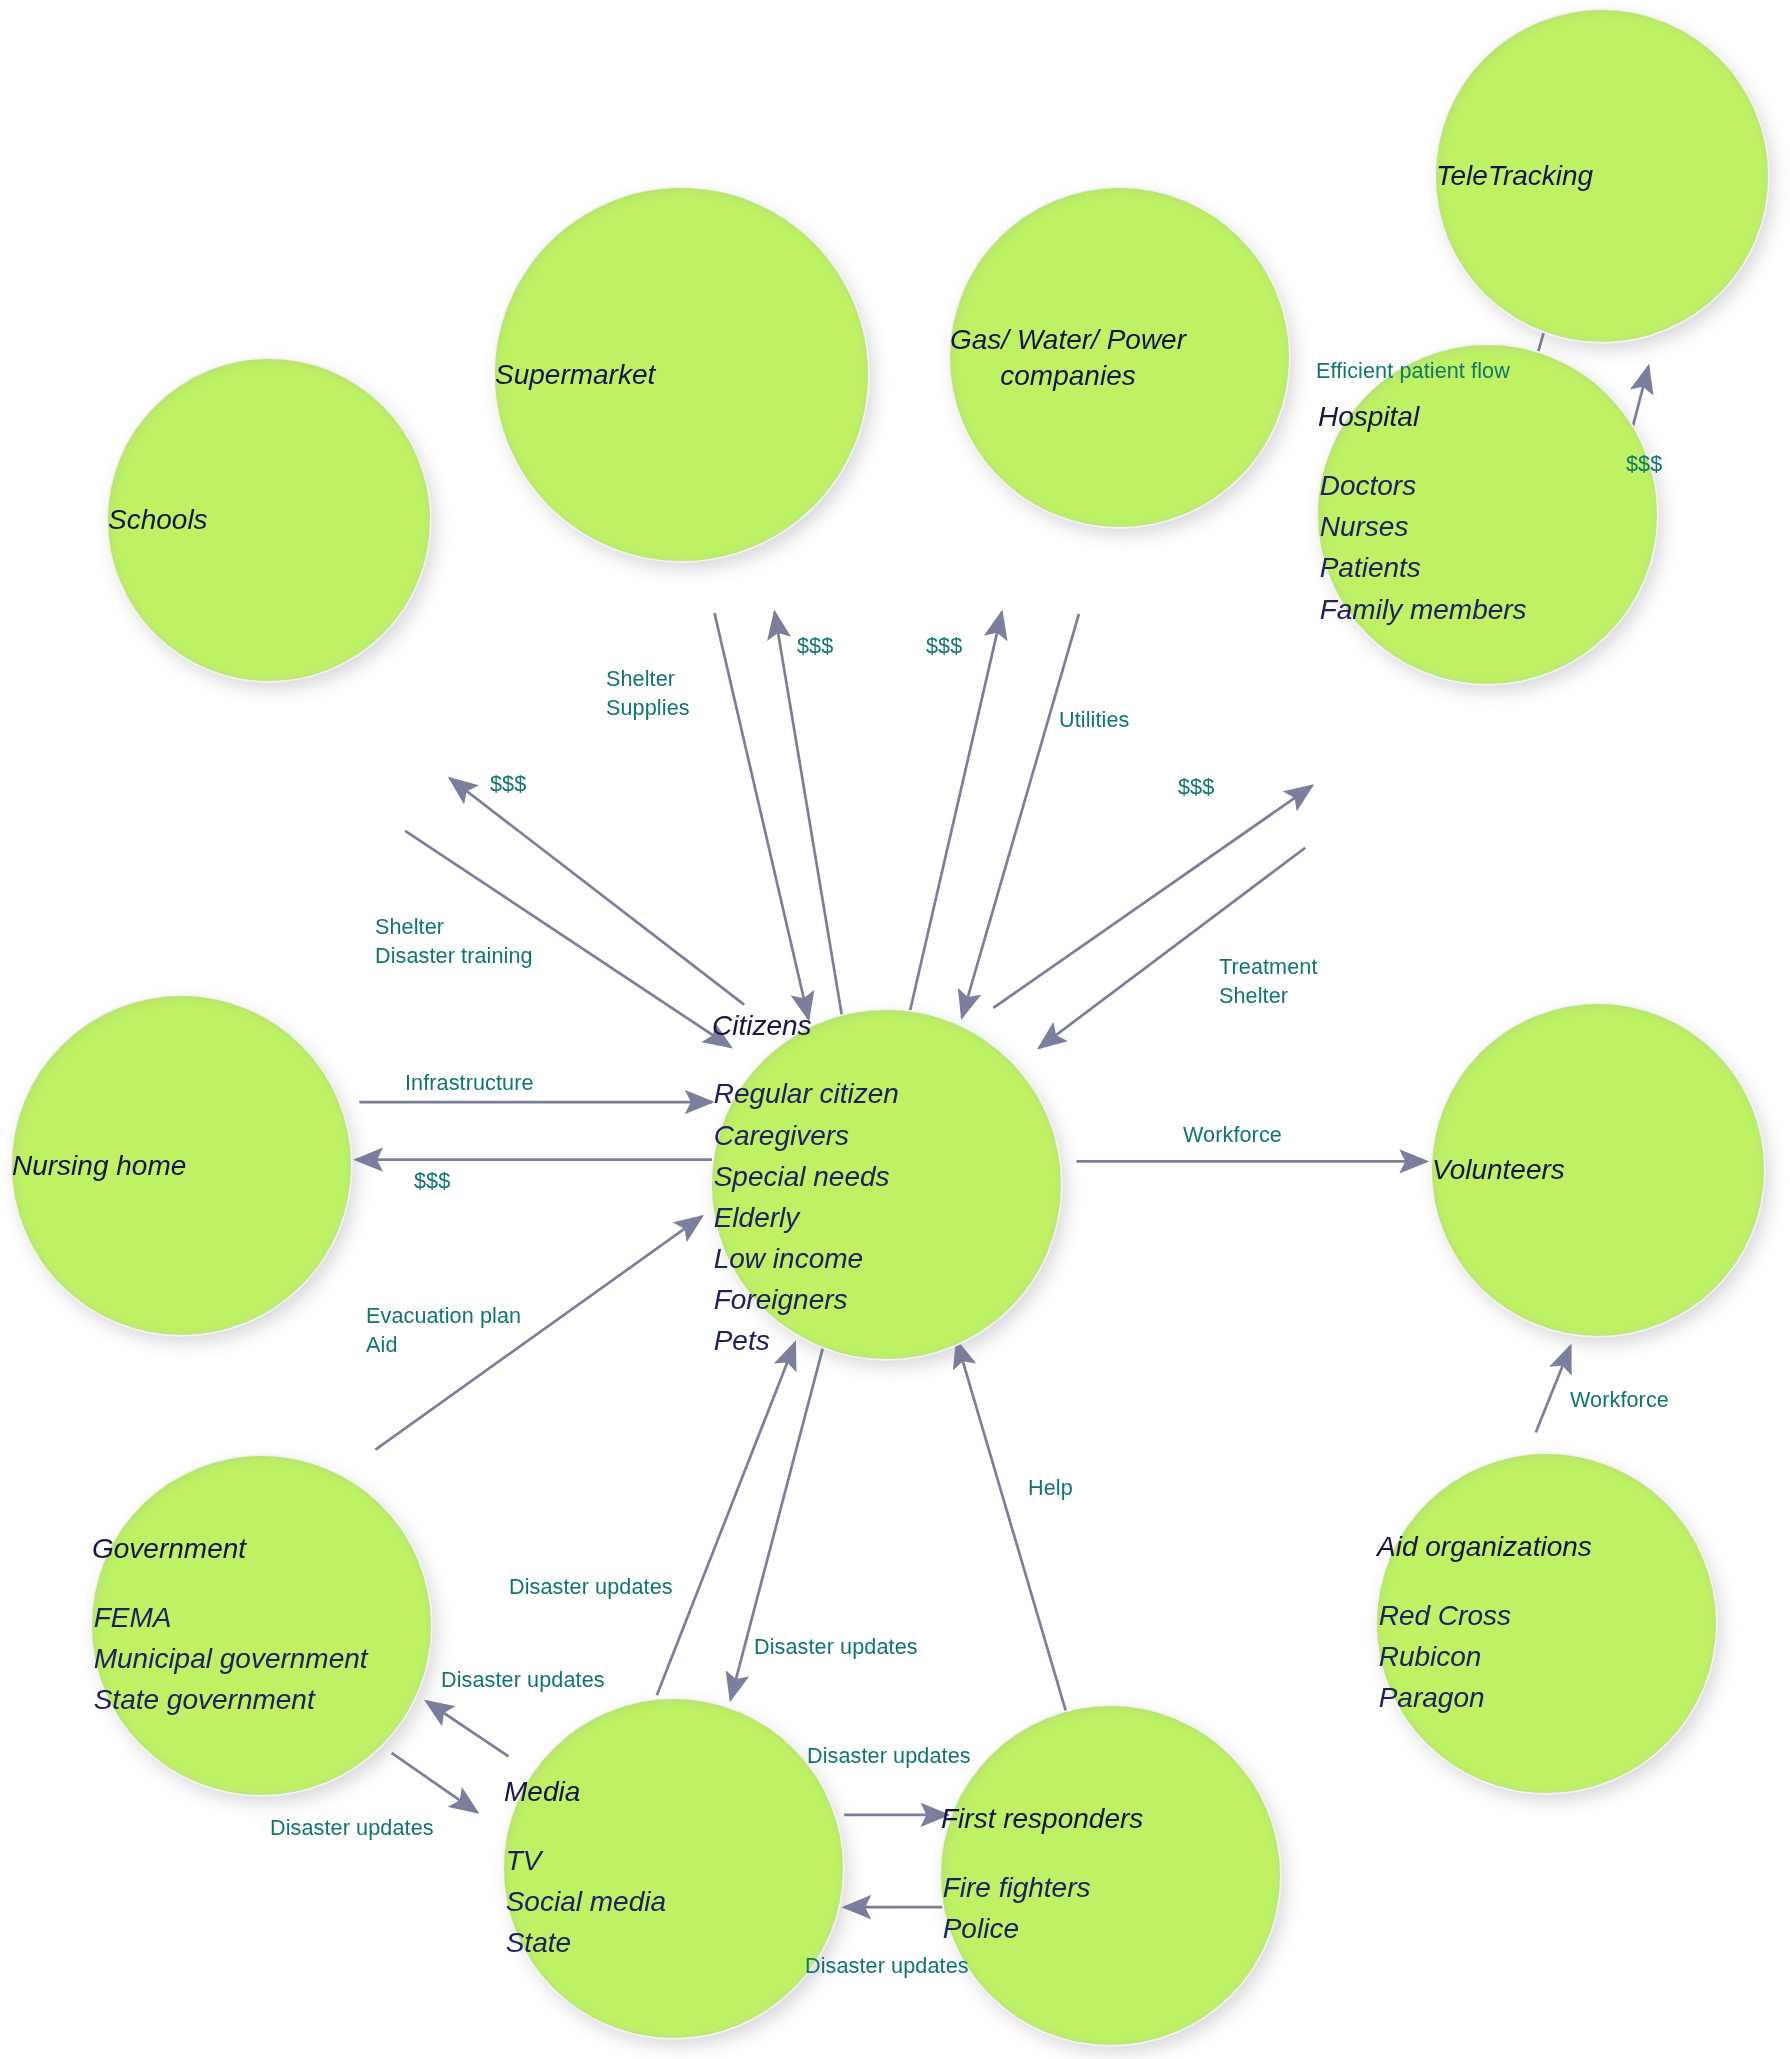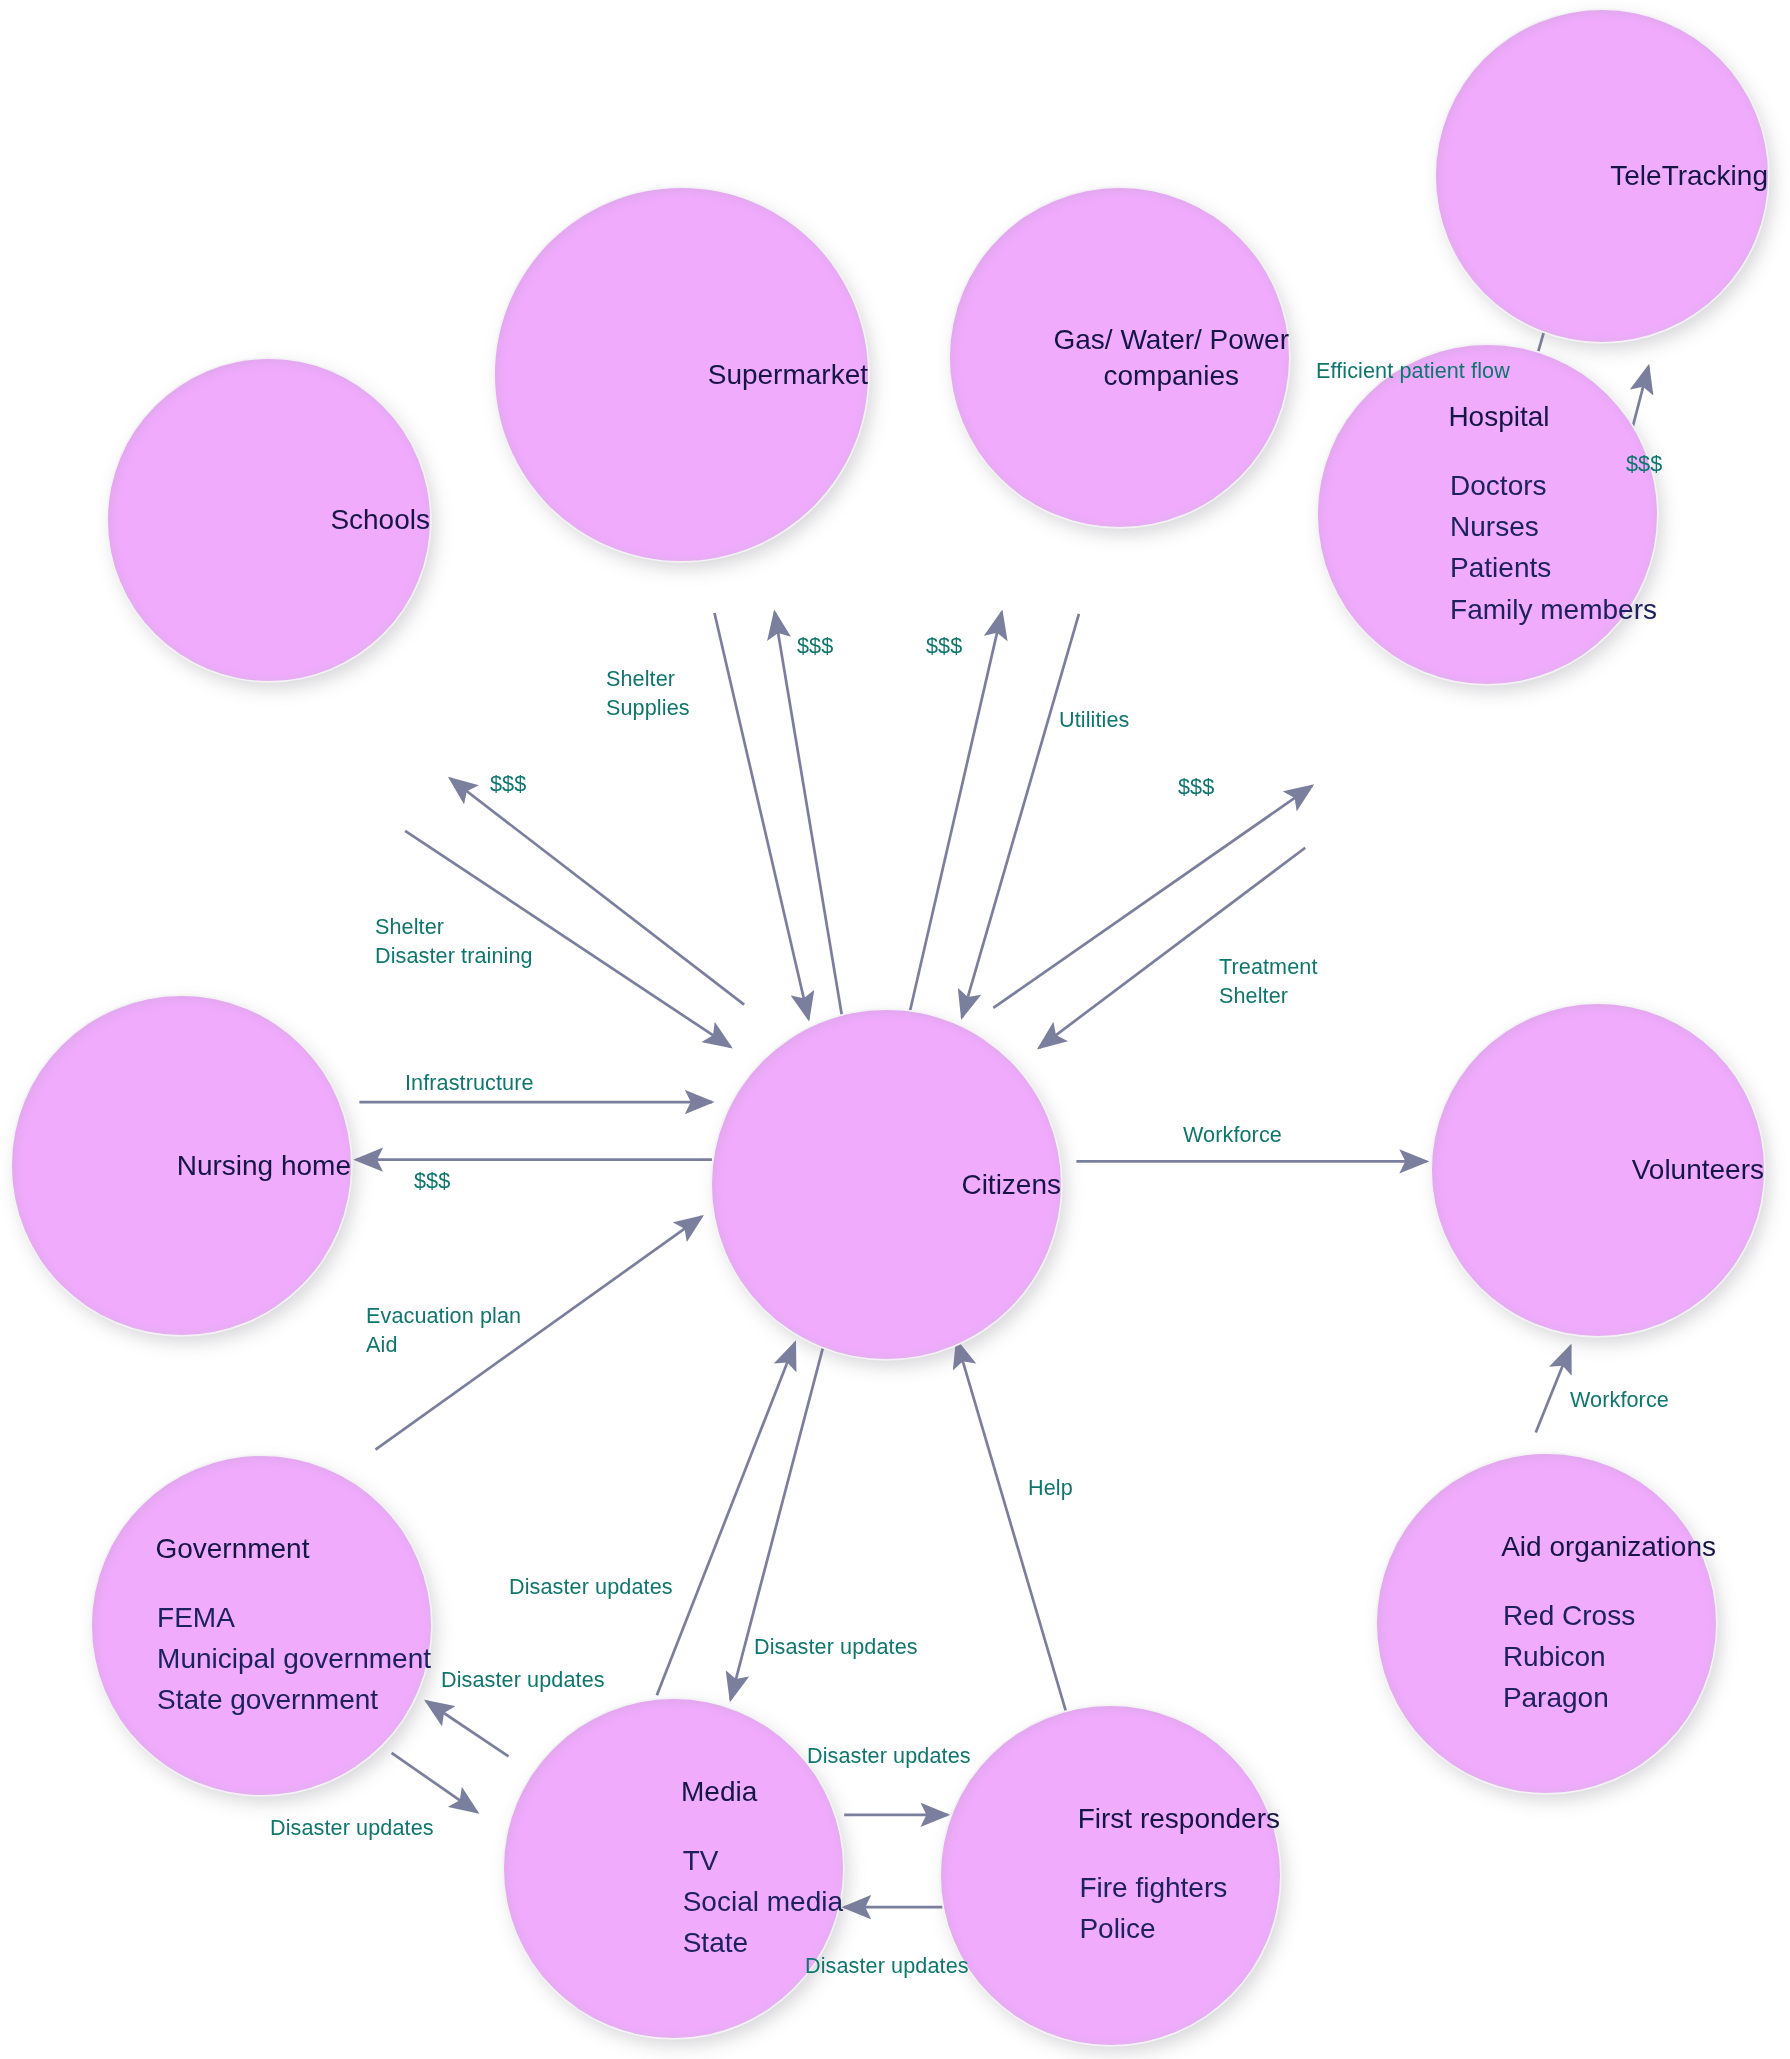--- a/index.html
+++ b/index.html
@@ -23,31 +23,32 @@
     pointer-events: none;
   }
   .edge-line {
     stroke: #7b7f9e;
     stroke-width: 3.2;
     fill: none;
   }
   .node {
     position: absolute;
     border-radius: 50%;
-    background: #f0abfc;
+    background: #bef264;
     box-shadow:
       0 0 0 1.7px #f3f3f5,
       5.1px 7.6px 18.6px rgba(120,120,130,0.30),
       inset 2.5px 3.4px 8.5px rgba(150,150,160,0.16),
       inset -1.7px -2.5px 6.8px rgba(200,200,210,0.20);
     display: flex;
     flex-direction: column;
-    align-items: flex-end;
+    align-items: flex-start;
     justify-content: center;
     box-sizing: border-box;
+    font-style: italic;
   }
   .node-inner {
     display: flex;
     flex-direction: column;
     align-items: flex-start;
     text-align: left;
   }
   .node-title {
     color: #151546;
     font-size: 28px;
@@ -143,20 +144,29 @@
         </div>
       </div>
       <div class="node no-items" style="left: 108px; top: 359px; width: 322px; height: 322px;">
         <div class="node-inner">
           <div class="node-title center">Schools</div>
         </div>
       </div>
       <div class="node" style="left: 712px; top: 1010px; width: 349px; height: 349px;">
         <div class="node-inner">
           <div class="node-title">Citizens</div>
+          <div class="node-items">
+            <div>Regular citizen</div>
+            <div>Caregivers</div>
+            <div>Special needs</div>
+            <div>Elderly</div>
+            <div>Low income</div>
+            <div>Foreigners</div>
+            <div>Pets</div>
+          </div>
         </div>
       </div>
       <div class="node no-items" style="left: 12px; top: 996px; width: 339px; height: 339px;">
         <div class="node-inner">
           <div class="node-title center">Nursing home</div>
         </div>
       </div>
       <div class="node no-items" style="left: 1432px; top: 1004px; width: 332px; height: 332px;">
         <div class="node-inner">
           <div class="node-title center">Volunteers</div>

